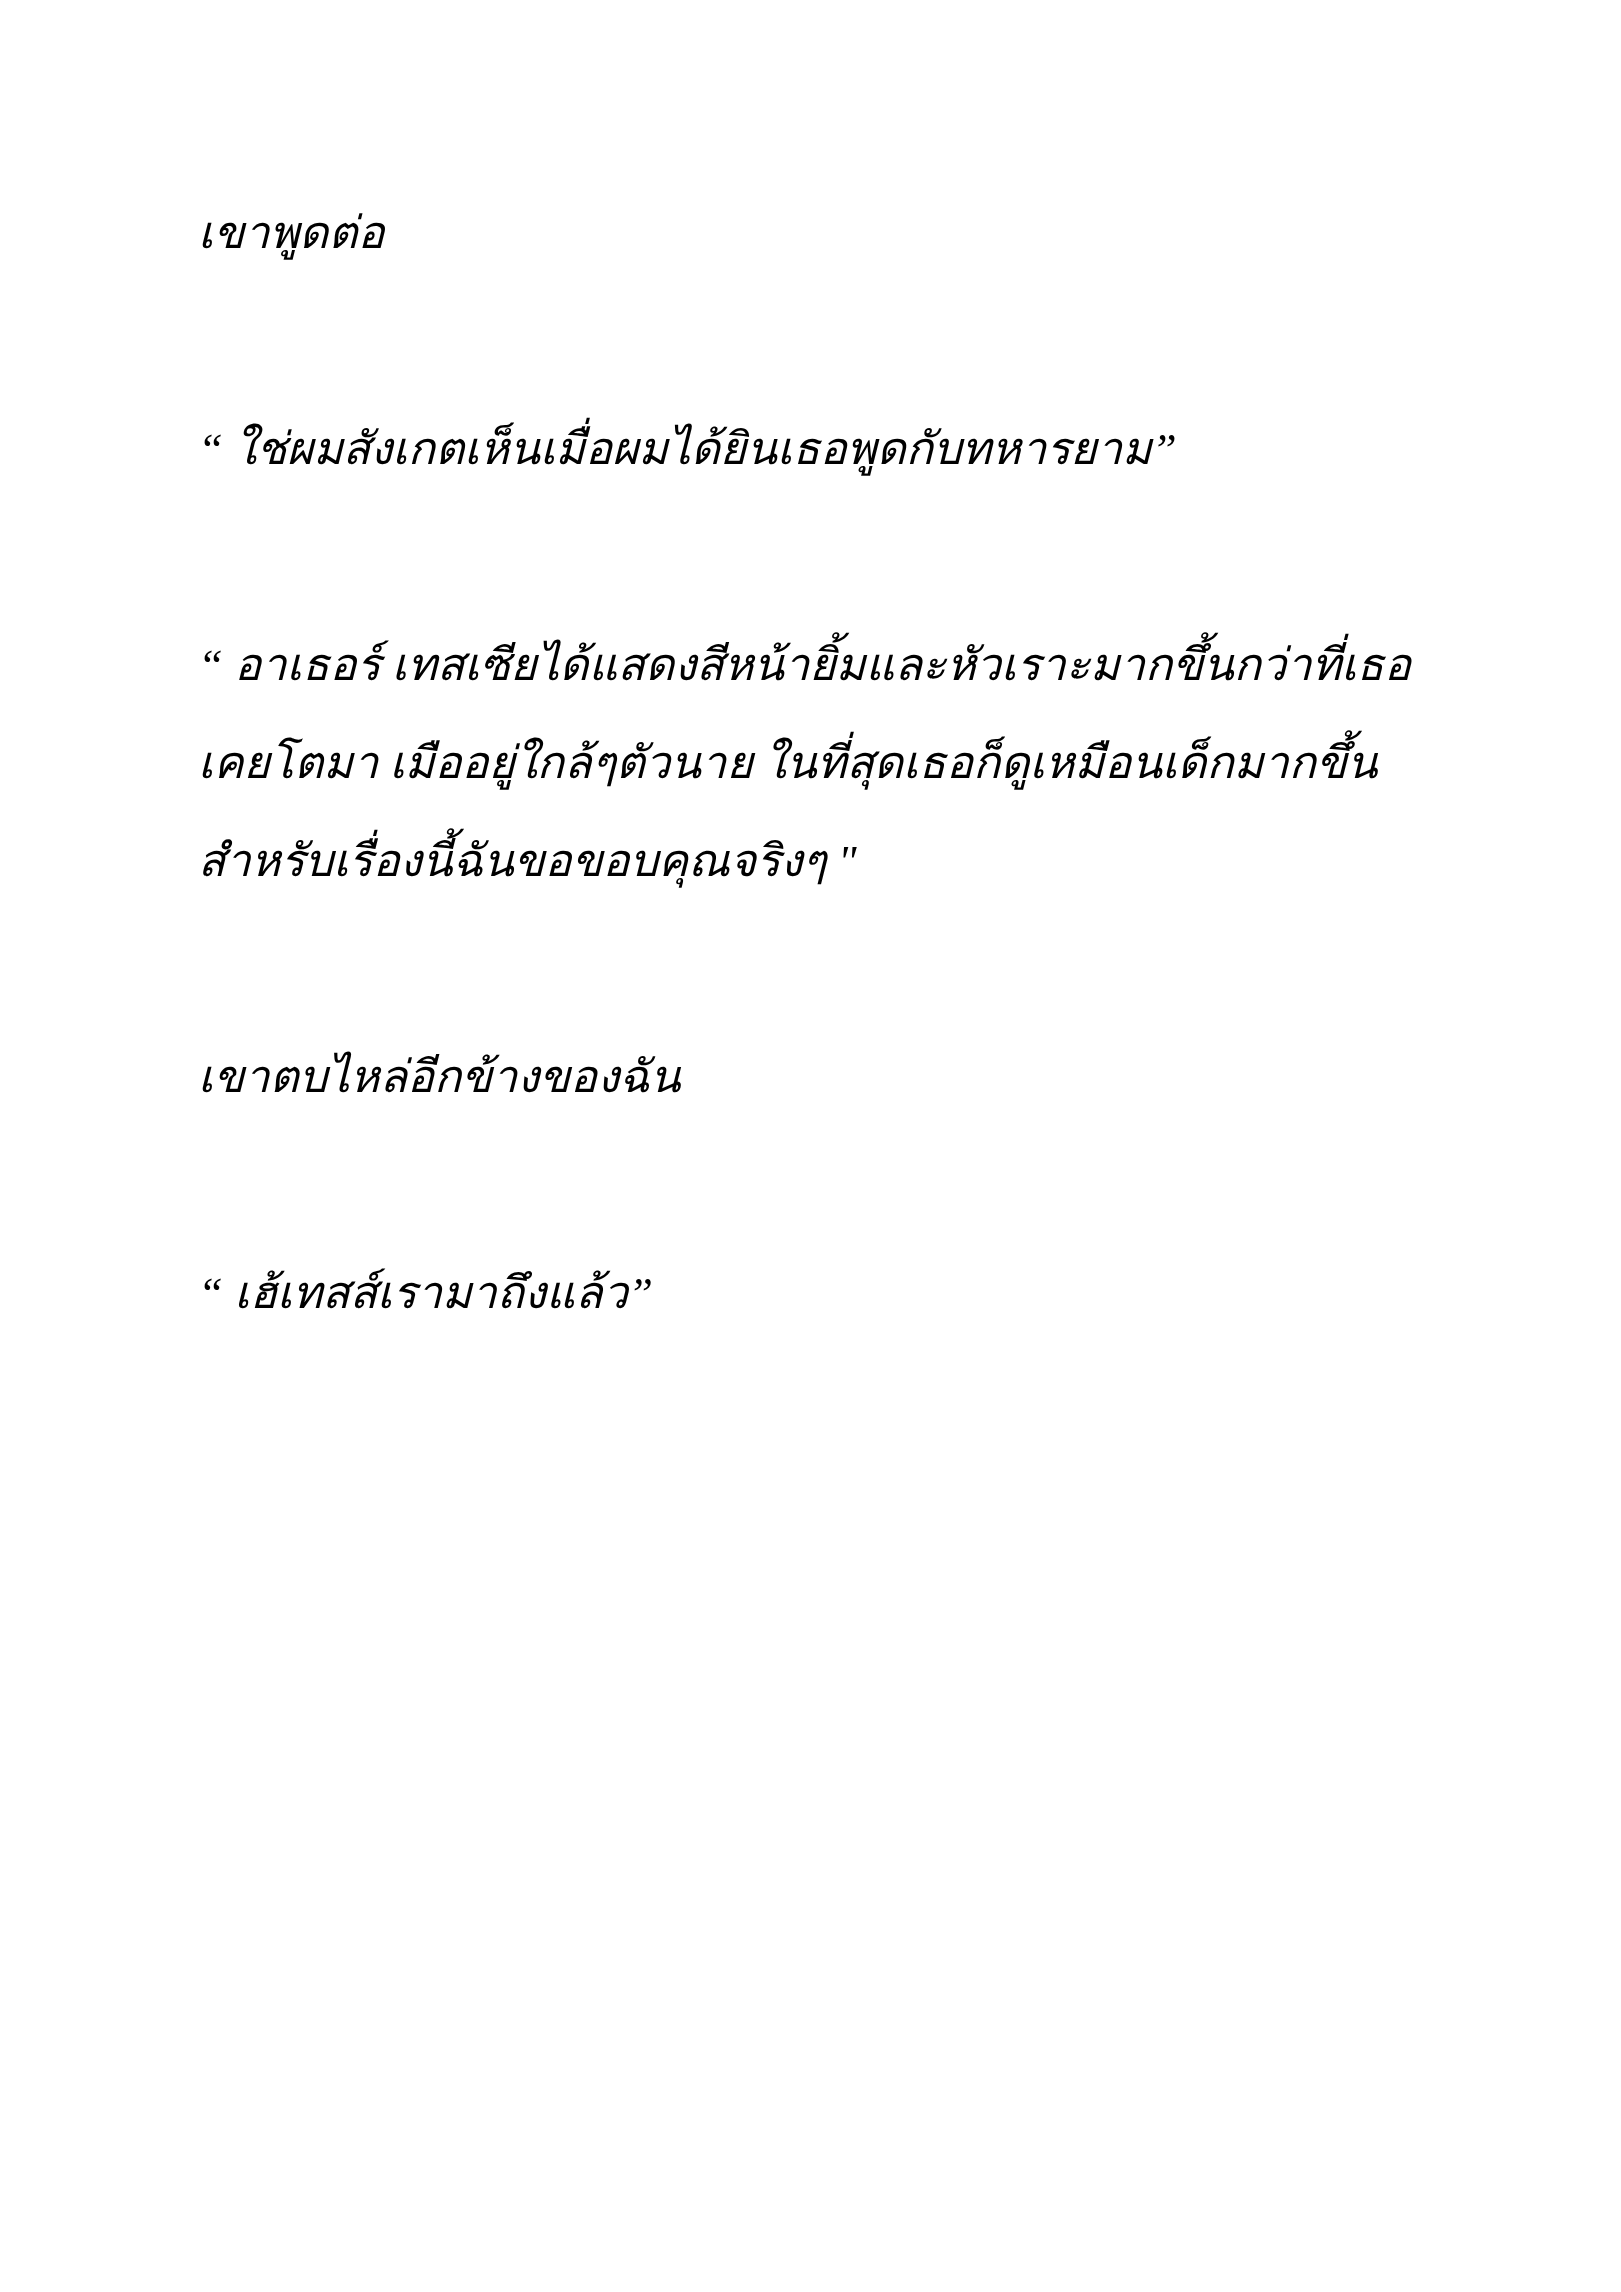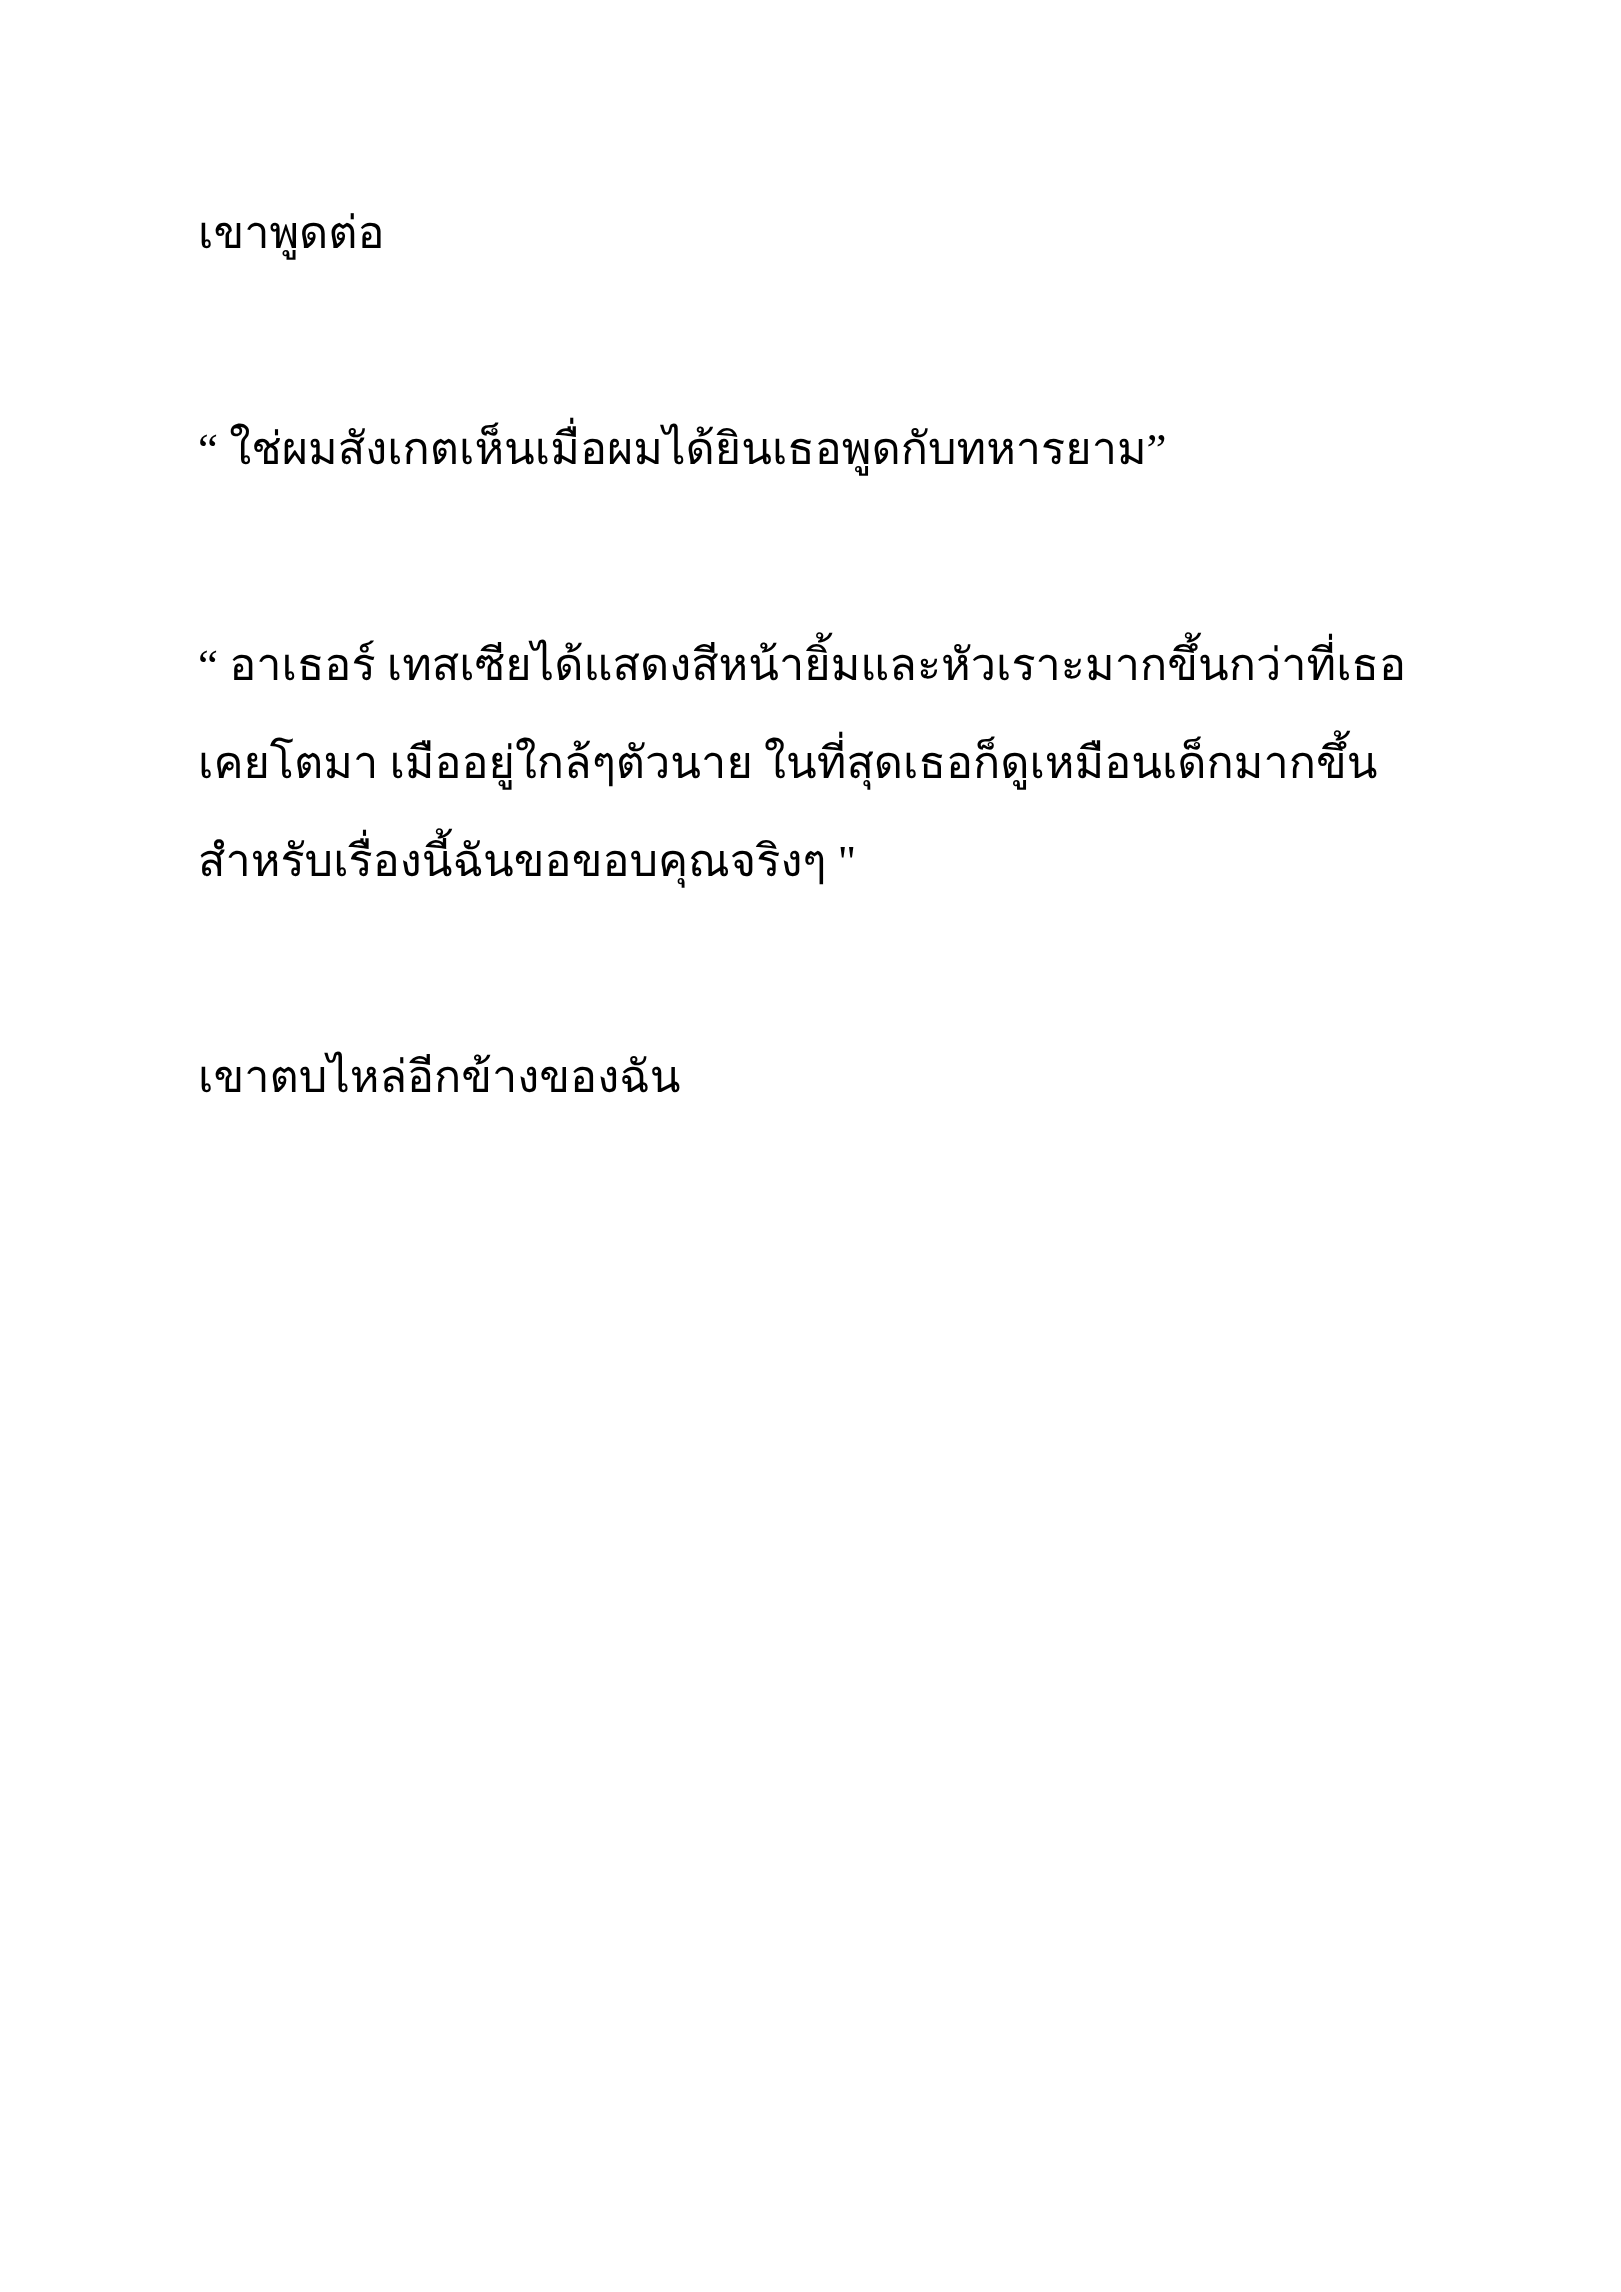--- a/index.html
+++ b/index.html
@@ -10,20 +10,21 @@
   .page {
     position: relative;
     width: 1621px;
     height: 1687px;
     box-sizing: border-box;
     padding: 184px 196px 0 198px;
     background: #ffffff;
     color: #000000;
     font-family: "Liberation Serif", "DejaVu Serif", serif;
     overflow: hidden;
+    font-style: italic;
   }
   .paragraph {
     font-size: 45px;
     line-height: 98px;
     font-weight: 400;
     margin: 0 0 118px 0;
     text-align: left;
     word-break: normal;
   }
 </style>
@@ -35,14 +36,15 @@
 
   <p class="paragraph">“ ใช่ผมสังเกตเห็นเมื่อผมได้ยินเธอพูดกับทหารยาม”</p>
 
 
   <p class="paragraph">“ อาเธอร์ เทสเซียได้แสดงสีหน้ายิ้มและหัวเราะมากขึ้นกว่าที่เธอเคยโตมา เมืออยู่ใกล้ๆตัวนาย ในที่สุดเธอก็ดูเหมือนเด็กมากขึ้น สำหรับเรื่องนี้ฉันขอขอบคุณจริงๆ "</p>
 
   <p class="paragraph">เขาตบไหล่อีกข้างของฉัน</p>
 
 
 
+  <p class="paragraph">“ เฮ้เทสส์เรามาถึงแล้ว”</p>
 </div>
 
 
 </body></html>

